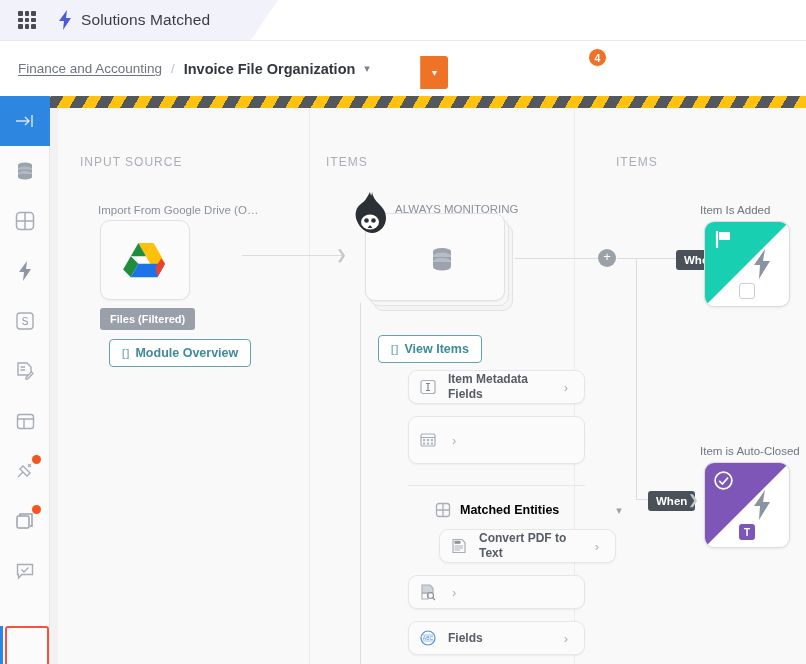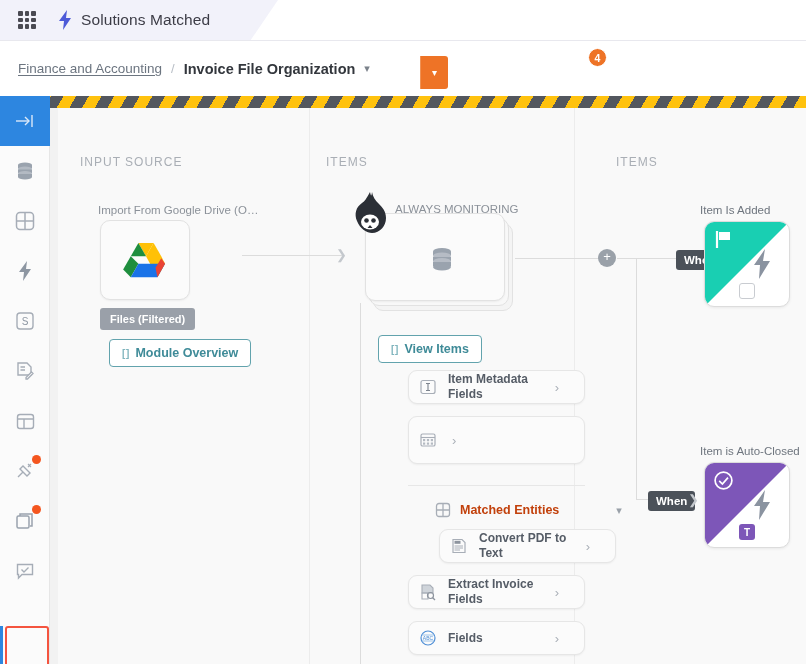--- a/index.html
+++ b/index.html
@@ -141,30 +141,30 @@
     border-radius: 4px; padding: 6px 12px; cursor: pointer;
     display: flex; align-items: center; gap: 7px;
   }
   .brk { font-size: 10px; color: #7fb4bd; letter-spacing:-1px; }
 
   
   .row-card {
     position: absolute; left: 358px; width: 177px;
     background: #fbfbfb; border: 1px solid #e6e6e6; border-radius: 9px;
     box-shadow: 0 1px 2px rgba(0,0,0,.05);
-    display: flex; align-items: center; padding: 0 25px 0 10px; cursor: pointer;
+    display: flex; align-items: center; padding: 0 16px 0 10px; cursor: pointer;
   }
   .row-ico { width: 18px; height: 18px; flex: 0 0 18px; margin-right: 11px; }
   .row-txt { font-size: 12px; font-weight: bold; color: #555c66; line-height: 15px; flex: 1; }
   .row-chev { color: #aab0b8; font-size: 13px; margin-left: 4px; }
 
   .group-hdr {
     position: absolute; display: flex; align-items: center; gap: 9px; cursor: pointer;
   }
-  .group-hdr .gtxt { font-size: 12.5px; font-weight: bold; color: #c2410c; }
+  .group-hdr .gtxt { font-size: 12.5px; font-weight: bold; color: #000000; }
   .group-hdr .gcar { color: #9aa1a9; font-size: 11px; margin-left: 48px; }
   .hrule { position: absolute; left: 358px; width: 177px; height: 1px; background: #e7e7e7; }
 
   
   .flow-card {
     position: absolute; width: 86px; height: 86px; background: #fff;
     border: 1px solid #dcdcdc; border-radius: 10px; overflow: hidden;
     box-shadow: 0 1px 3px rgba(0,0,0,.07);
   }
   .tri { position: absolute; left:0; top:0; width:100%; height:100%; }
@@ -423,21 +423,20 @@
       <span class="row-chev">›</span>
     </div>
 
     <div class="row-card" style="top:467px; height:34px;">
       <svg class="row-ico" viewBox="0 0 18 18">
         <path d="M3 2 H11 L14 5 V10 H3 Z" fill="#cfd4da" stroke="#a8aeb7" stroke-width="1.1"></path>
         <path d="M3 10 H9 V16 H3 Z" fill="none" stroke="#a8aeb7" stroke-width="1.1"></path>
         <circle cx="11.5" cy="12.5" r="3" fill="none" stroke="#8d949e" stroke-width="1.2"></circle>
         <path d="M13.7 14.7 L16 17" stroke="#8d949e" stroke-width="1.3"></path>
       </svg>
-      <span class="row-txt">Extract Invoice Fields</span>
       <span class="row-chev">›</span>
     </div>
 
     <div class="row-card" style="top:513px; height:34px;">
       <svg class="row-ico" viewBox="0 0 18 18">
         <circle cx="9" cy="9" r="7" fill="none" stroke="#4f8fd6" stroke-width="1.2"></circle>
         <path d="M3 6 H15 M3 12 H15" stroke="#9fc4e8" stroke-width="1"></path>
         <text x="9" y="11" font-size="5" fill="#4f8fd6" text-anchor="middle" font-family="Liberation Sans, sans-serif">ABC</text>
       </svg>
       <span class="row-txt">Fields</span>

